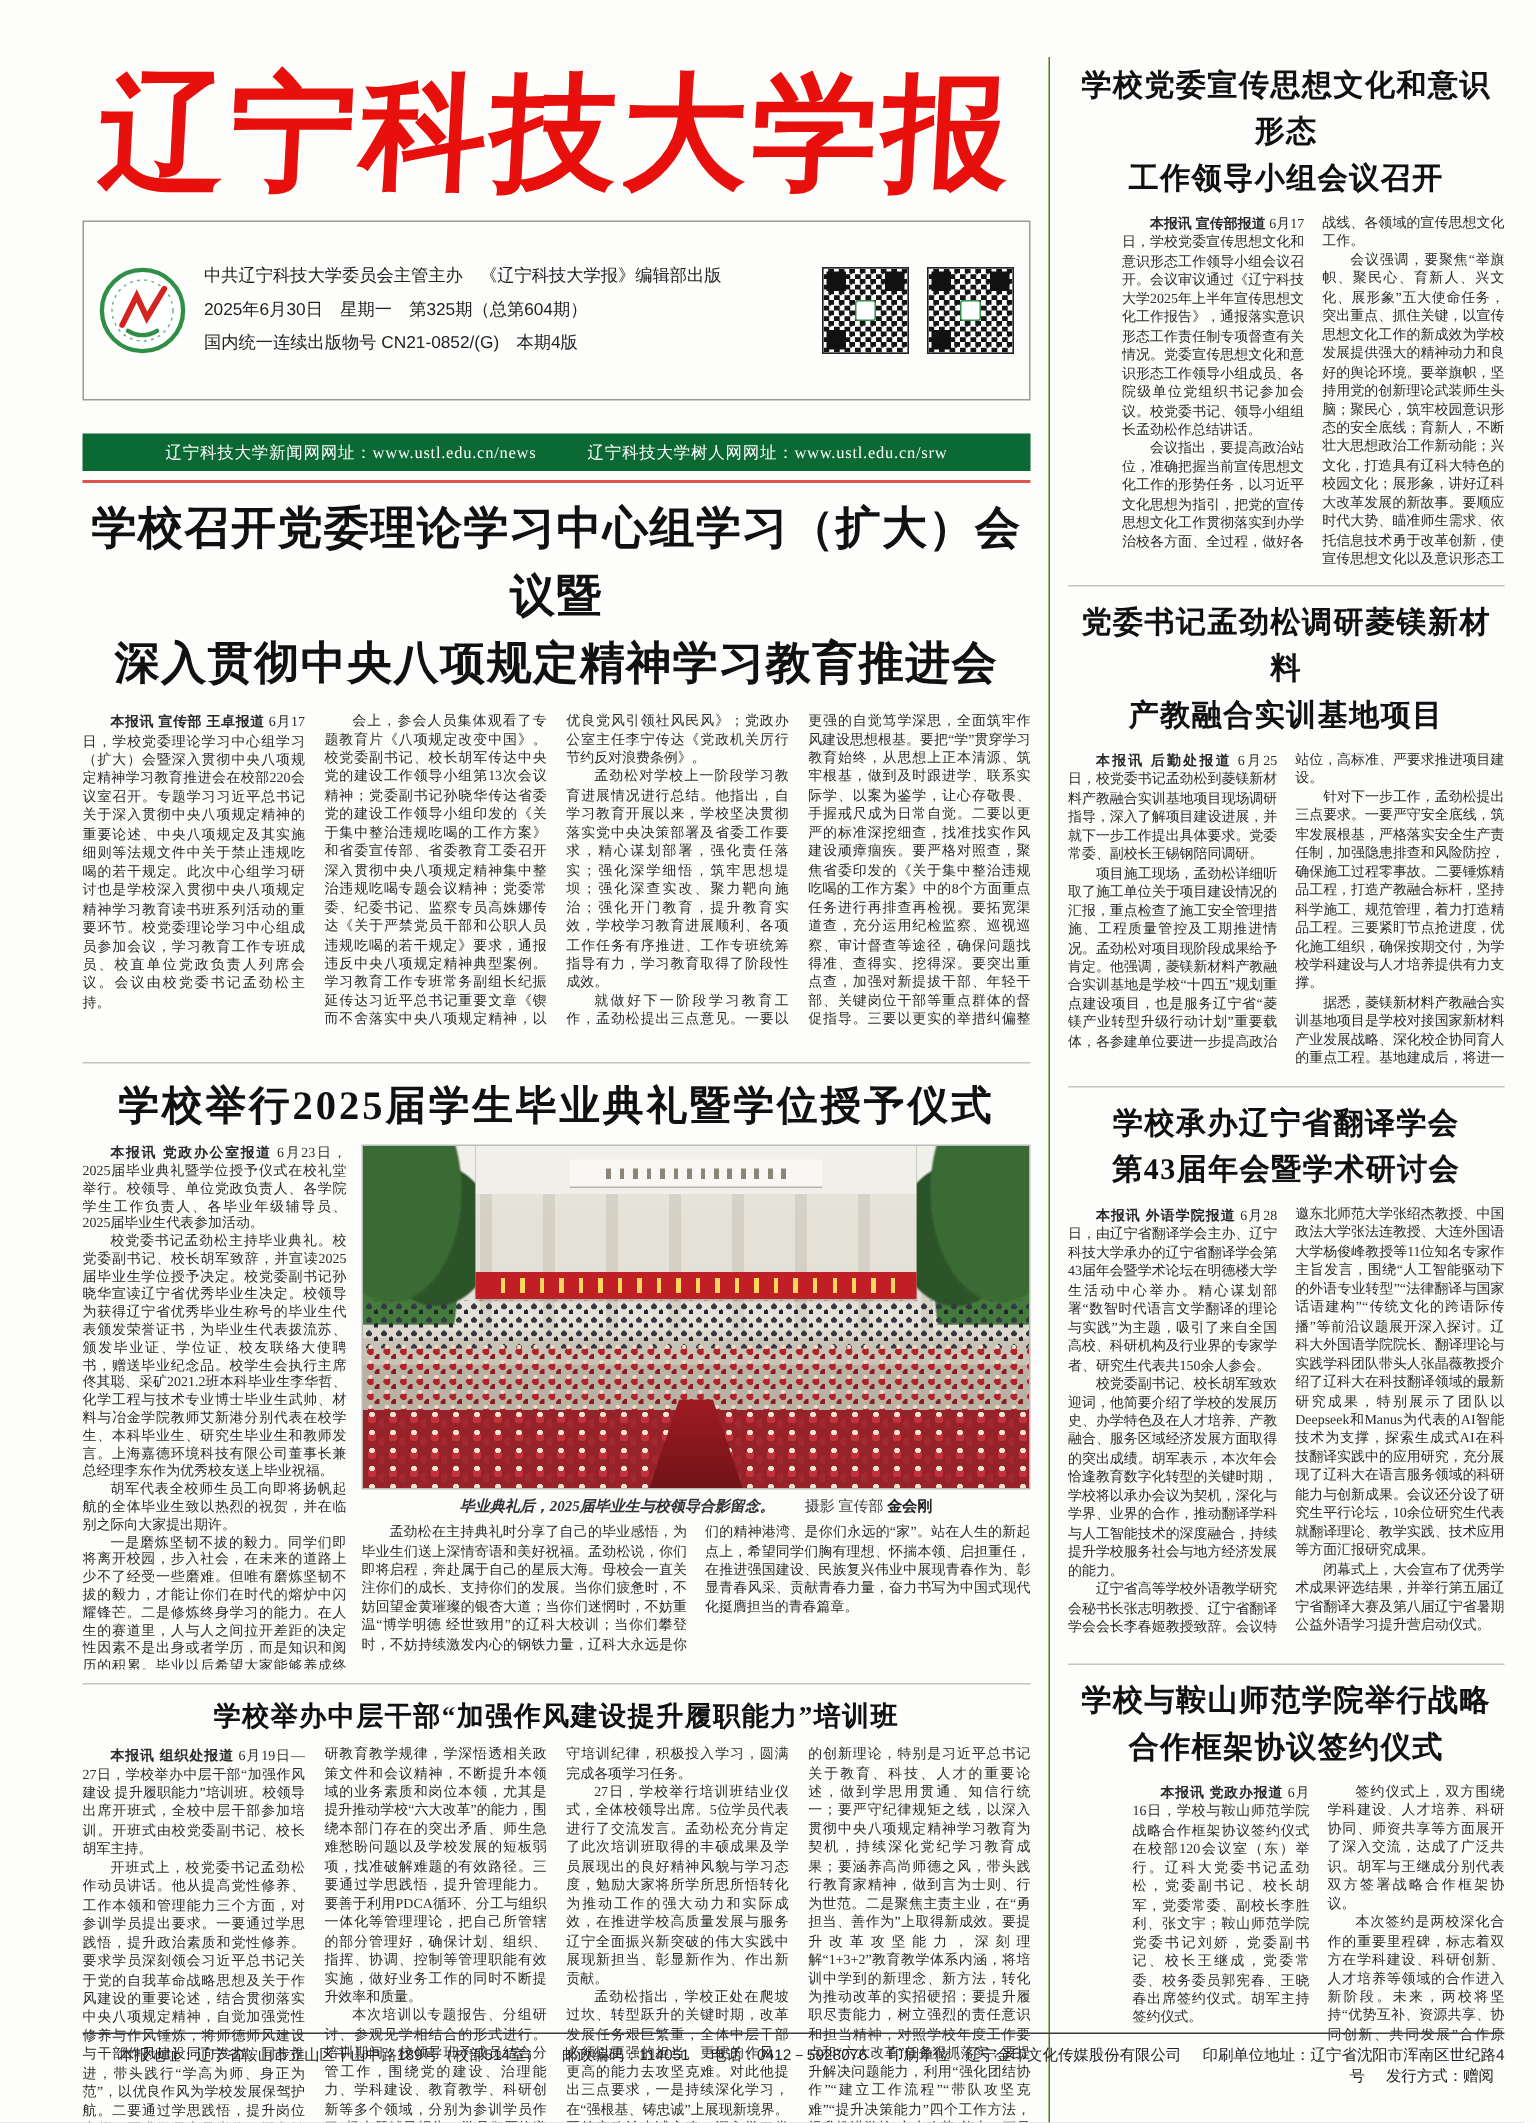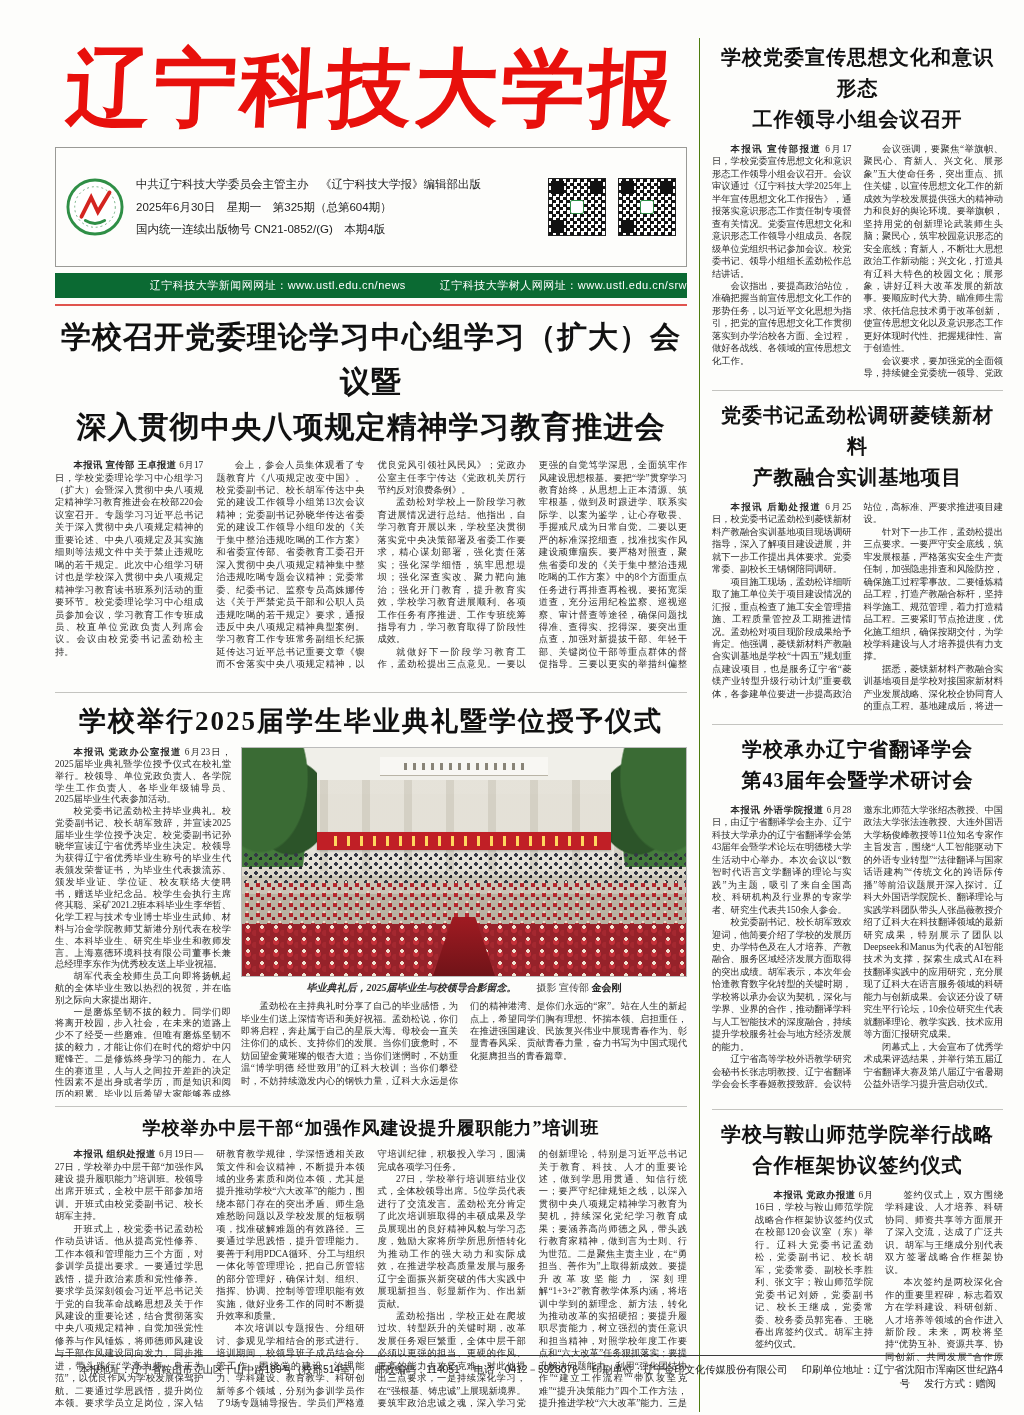--- a/index.html
+++ b/index.html
@@ -16,39 +16,39 @@
   .logo{width:58px;height:58px;flex:0 0 58px;}
   .info-lines{flex:1;font-family:"Liberation Sans",sans-serif;font-size:11.5px;line-height:1.95;color:#222;}
   .qr{width:56px;height:56px;flex:0 0 56px;border:1px solid #222;position:relative;
       background:
         linear-gradient(#111,#111) 2px 2px/13px 13px no-repeat,
         linear-gradient(#111,#111) calc(100% - 2px) 2px/13px 13px no-repeat,
         linear-gradient(#111,#111) 2px calc(100% - 2px)/13px 13px no-repeat,
         repeating-conic-gradient(#141414 0% 25%,#fff 0% 50%) 0 0/7px 7px;}
   .qr::after{content:"";position:absolute;left:50%;top:50%;width:12px;height:12px;transform:translate(-50%,-50%);
       background:#fff;border:1px solid #2f8f46;border-radius:2px;}
-  .url-bar{margin-top:6px;background:#0b6a33;color:#fff;font-family:Liberation Sans, sans-serif;
-      font-size:11px;display:flex;justify-content:flex-end;gap:34px;padding:5px 0;letter-spacing:.5px;}
+  .url-bar{margin-top:22px;background:#0b6a33;color:#fff;font-family:Liberation Serif, serif;
+      font-size:11px;display:flex;justify-content:center;gap:34px;padding:5px 0;letter-spacing:.5px;}
   .red-rule{height:2px;background:#e0544e;margin:6px 0 8px;}
 
   
   .hl-main{margin:6px 0 10px;text-align:center;font-family:"Liberation Sans",sans-serif;
       font-weight:900;font-size:30px;line-height:1.5;letter-spacing:1px;color:#111;}
   .hl-grad{margin:10px 0 8px;text-align:center;font-weight:900;font-size:27px;letter-spacing:2px;color:#111;}
   .hl-train{margin:8px 0 8px;text-align:center;font-weight:900;font-size:18px;letter-spacing:1px;color:#111;}
   .hl-right{margin:4px 0 8px;text-align:center;font-weight:900;font-size:20px;line-height:1.55;letter-spacing:1px;color:#111;}
 
   
   .para{margin:0;text-indent:2em;text-align:justify;font-size:9.3px;line-height:1.34;color:#2b2b2b;}
   .para b{font-family:"Liberation Sans",sans-serif;font-weight:700;}
   .cols4{column-count:4;column-gap:13px;column-fill:auto;overflow:hidden;}
   .cols2{column-count:2;column-gap:12px;column-fill:auto;overflow:hidden;}
   .h-a{height:224px;}
   .h-train{height:264px;}
-  .h-r1{height:238px;}
+  .h-r1{height:238px;margin-left:36px;}
   .h-r2{height:214px;}
   .h-r3{height:296px;}
   .h-r4{height:186px;margin-left:43px;}
   .sec-rule{border:none;border-top:1px solid #c4c4c0;margin:9px 0;}
 
   
   .grad-body{display:flex;gap:10px;}
   .grad-left{width:176px;flex:0 0 176px;height:350px;overflow:hidden;}
   .grad-left .para{line-height:1.27;}
   .grad-right{flex:1;}
@@ -243,21 +243,21 @@
 
       <hr class="sec-rule">
 
       <article>
         <h3 class="hl-right">
           <span>学校承办辽宁省翻译学会</span><br>
           <span>第43届年会暨学术研讨会</span>
         </h3>
         <div class="cols2 h-r3">
           <p class="para"><b>本报讯 外语学院报道</b>
-            <span>6月28日，由辽宁省翻译学会主办、辽宁科技大学承办的辽宁省翻译学会第43届年会暨学术论坛在明德楼大学生活动中心举办。本次会议以“数智时代语言文学翻译的理论与实践”为主题，吸引了来自全国高校、科研机构及行业界的专家学者、研究生代表共150余人参会。</span></p>
+            <span>6月28日，由辽宁省翻译学会主办、辽宁科技大学承办的辽宁省翻译学会第43届年会暨学术论坛在明德楼大学生活动中心举办。精心谋划部署“数智时代语言文学翻译的理论与实践”为主题，吸引了来自全国高校、科研机构及行业界的专家学者、研究生代表共150余人参会。</span></p>
           <div>
               <p class="para">校党委副书记、校长胡军致欢迎词，他简要介绍了学校的发展历史、办学特色及在人才培养、产教融合、服务区域经济发展方面取得的突出成绩。胡军表示，本次年会恰逢教育数字化转型的关键时期，学校将以承办会议为契机，深化与学界、业界的合作，推动翻译学科与人工智能技术的深度融合，持续提升学校服务社会与地方经济发展的能力。</p>
               <p class="para">辽宁省高等学校外语教学研究会秘书长张志明教授、辽宁省翻译学会会长李春姬教授致辞。会议特邀东北师范大学张绍杰教授、中国政法大学张法连教授、大连外国语大学杨俊峰教授等11位知名专家作主旨发言，围绕“人工智能驱动下的外语专业转型”“法律翻译与国家话语建构”“传统文化的跨语际传播”等前沿议题展开深入探讨。辽科大外国语学院院长、翻译理论与实践学科团队带头人张晶薇教授介绍了辽科大在科技翻译领域的最新研究成果，特别展示了团队以Deepseek和Manus为代表的AI智能技术为支撑，探索生成式AI在科技翻译实践中的应用研究，充分展现了辽科大在语言服务领域的科研能力与创新成果。会议还分设了研究生平行论坛，10余位研究生代表就翻译理论、教学实践、技术应用等方面汇报研究成果。</p>
               <p class="para">闭幕式上，大会宣布了优秀学术成果评选结果，并举行第五届辽宁省翻译大赛及第八届辽宁省暑期公益外语学习提升营启动仪式。</p>
             </div>
         </div>
       </article>
 
       <hr class="sec-rule">
 

